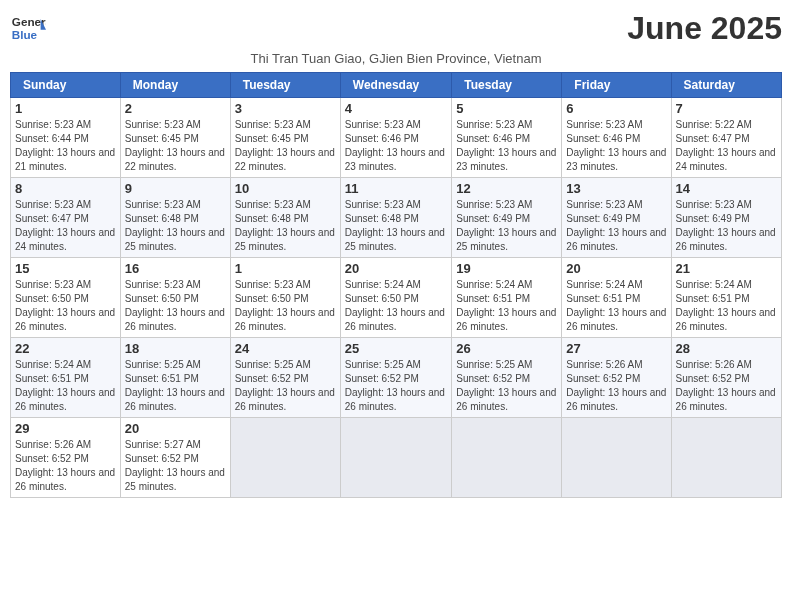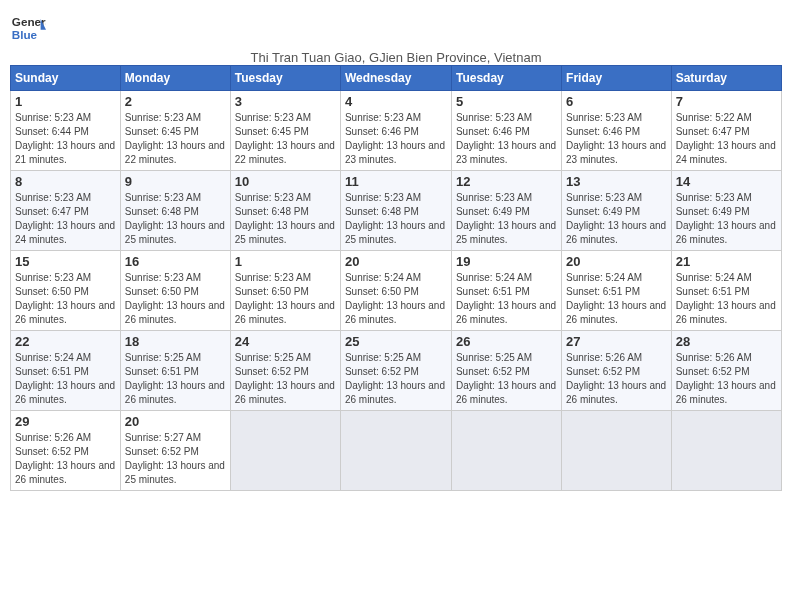--- a/index.html
+++ b/index.html
@@ -28,30 +28,31 @@
     .month-title {
       font-size: 32px;
       font-weight: bold;
       color: #333;
       text-align: right;
     }
     .subtitle {
       text-align: center;
       font-size: 13px;
       color: #555;
+      margin-bottom: 6px;
     }
     table {
       width: 100%;
       border-collapse: collapse;
       font-size: 10.5px;
     }
     thead tr th {
       background-color: #3a6fc4;
       color: #fff;
-      padding: 5px 4px;
+      padding: 5px 12px;
       text-align: left;
       font-size: 12px;
       font-weight: bold;
       border: 1px solid #2d5aab;
     }
     tbody tr td {
       border: 1px solid #ccc;
       vertical-align: top;
       padding: 3px 4px;
       width: 113px;
@@ -81,20 +82,21 @@
 <body>
 
 <div class="header">
   <div class="logo">
     <svg class="logo-icon" viewBox="0 0 40 40">
       <text x="2" y="18" font-size="13" font-weight="bold" fill="#333" font-family="Arial">General</text>
       <text x="2" y="32" font-size="13" font-weight="bold" fill="#3a6fc4" font-family="Arial">Blue</text>
       <polygon points="34,10 40,22 34,22" fill="#3a6fc4"></polygon>
     </svg>
   </div>
+  <div class="month-title">June 2025</div>
 </div>
 <div class="subtitle">Thi Tran Tuan Giao, GJien Bien Province, Vietnam</div>
 
 <table>
   <thead>
     <tr id="header-row">
     <th>Sunday</th>
         <th>Monday</th>
         <th>Tuesday</th>
         <th>Wednesday</th>

